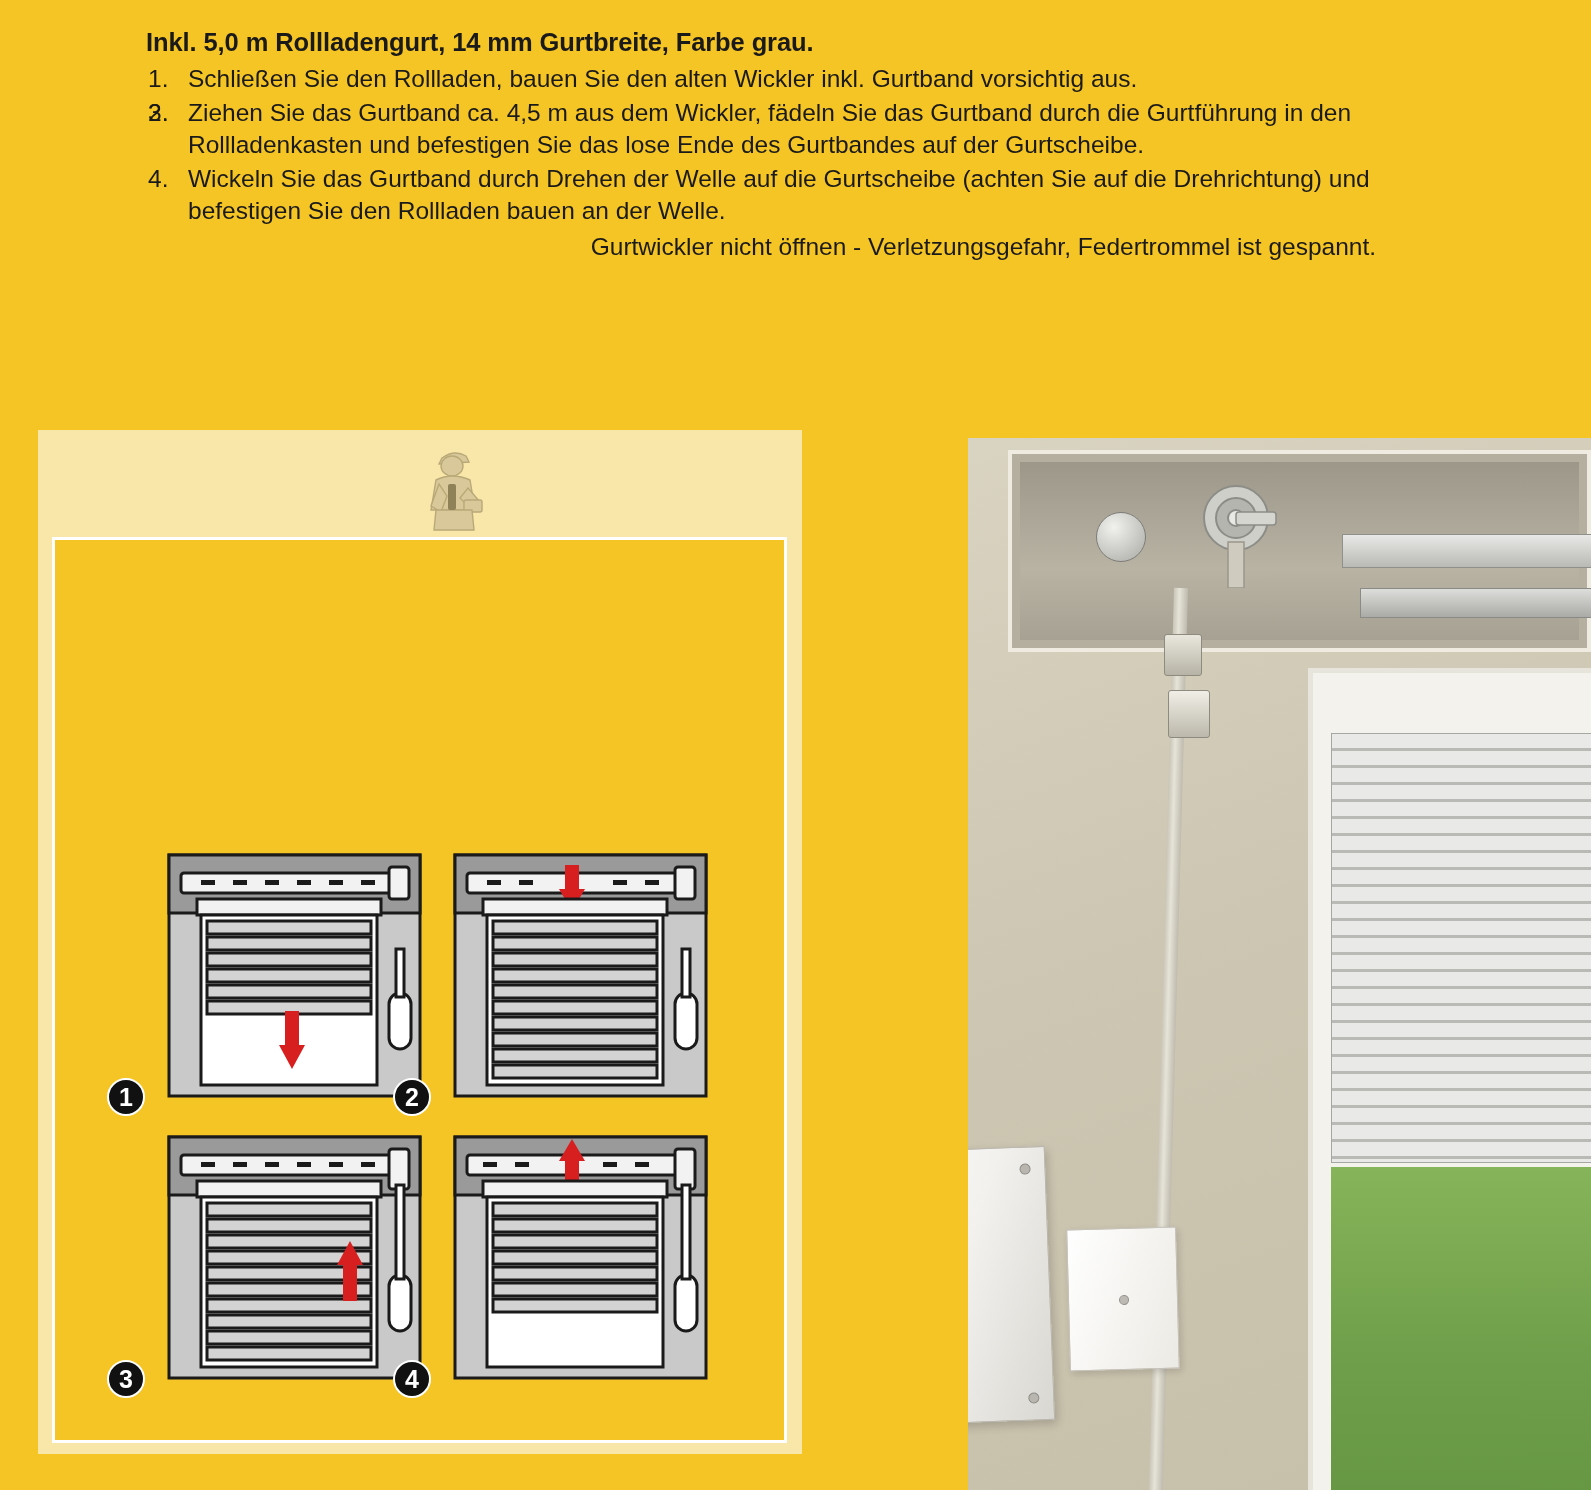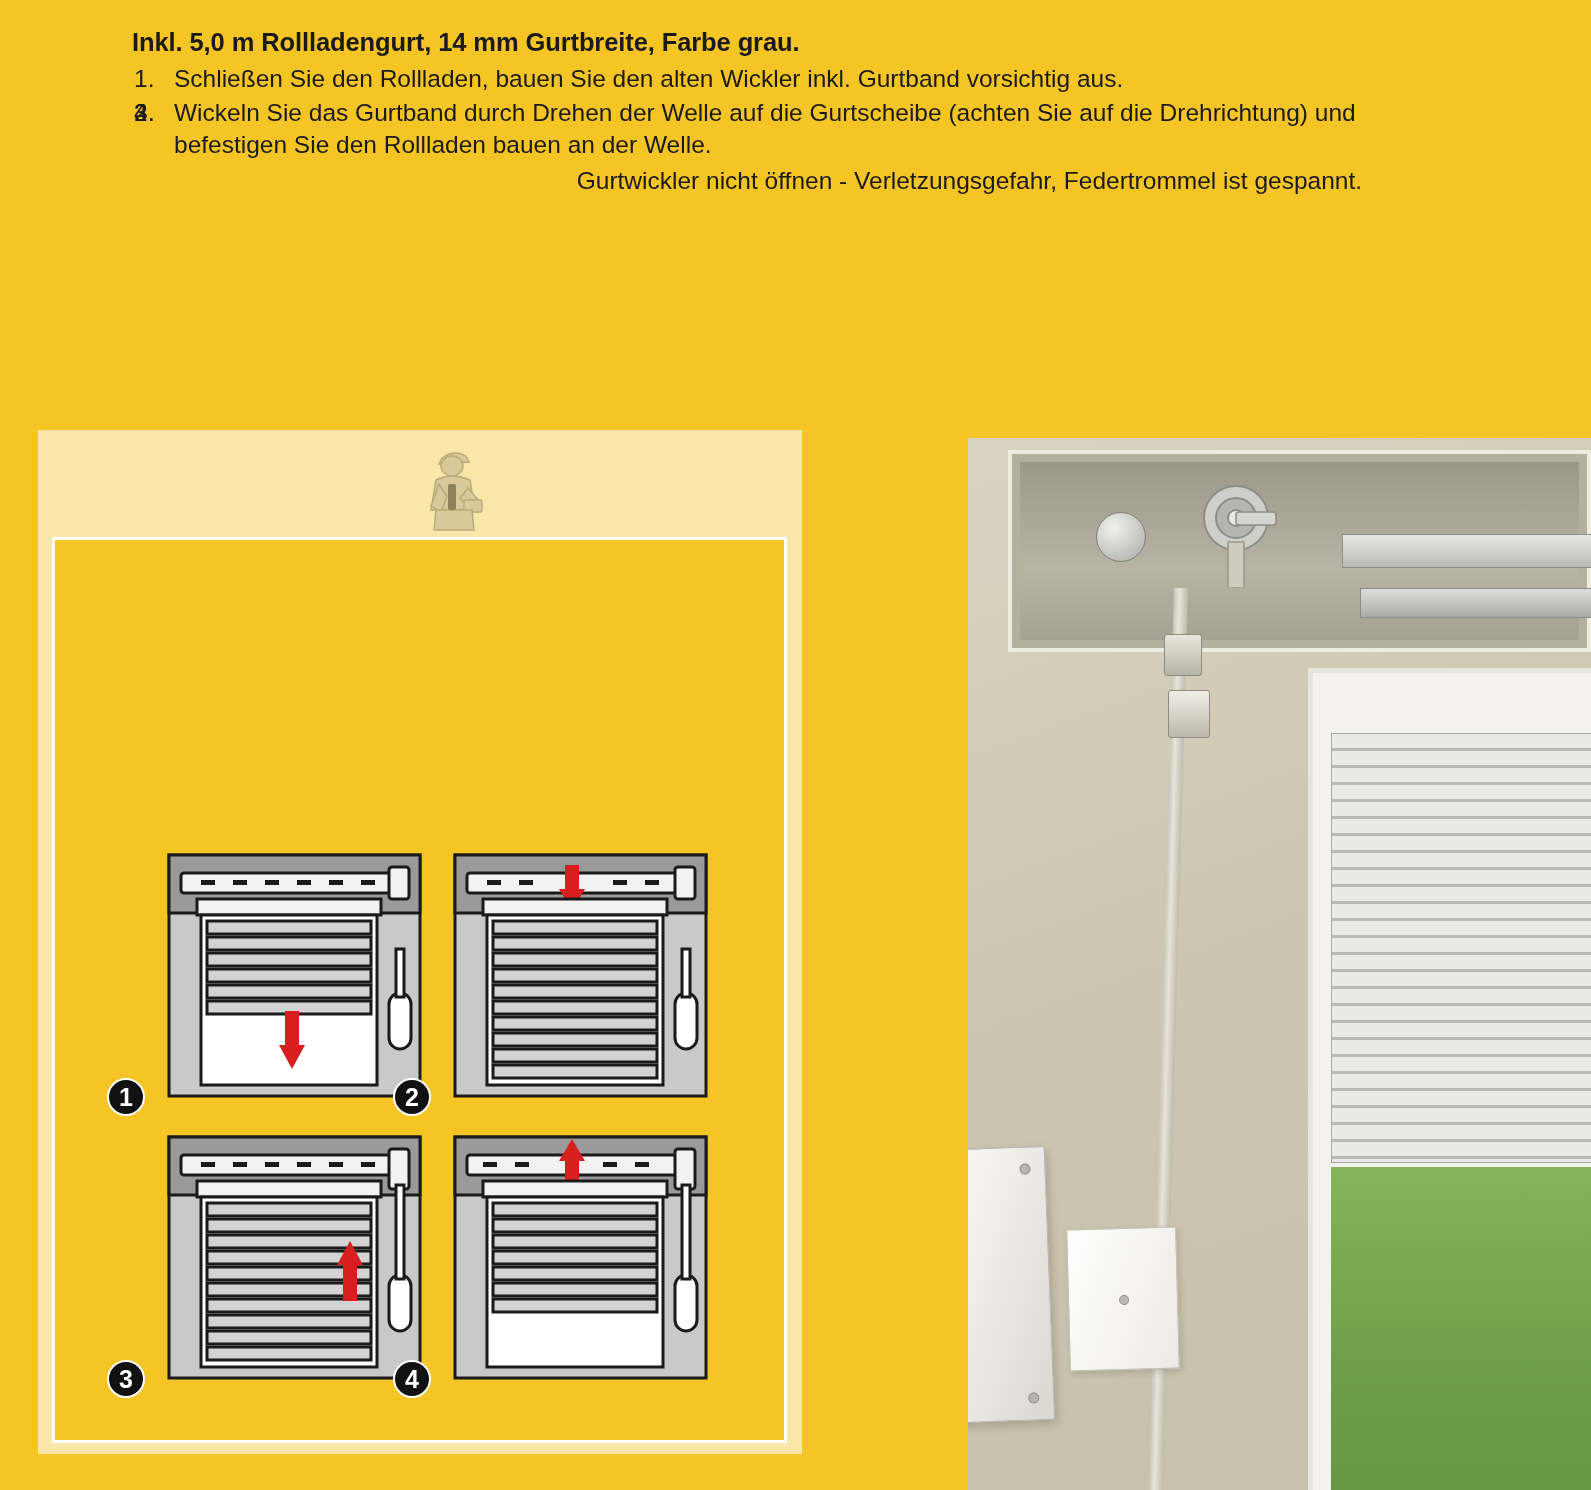--- a/index.html
+++ b/index.html
@@ -12,21 +12,21 @@
     background: #f5c425;
     font-family: "Liberation Sans", sans-serif;
     color: #1a1a1a;
     overflow: hidden;
     position: relative;
   }
 
   
   .text-block {
     position: absolute;
-    left: 132px;
+    left: 146px;
     top: 26px;
     width: 1230px;
   }
   .headline {
     font-size: 25.5px;
     font-weight: bold;
     line-height: 1.3;
     margin: 0 0 4px 0;
     letter-spacing: -0.1px;
   }
@@ -269,20 +269,21 @@
   <ol class="steps">
     <li>
       <span class="num">1.</span>
       <span>Schließen Sie den Rollladen, bauen Sie den alten Wickler inkl. Gurtband vorsichtig aus.</span>
     </li>
     <li>
       <span class="num">2.</span>
     </li>
     <li>
       <span class="num">3.</span>
+      <span>Ziehen Sie das Gurtband ca. 4,5 m aus dem Wickler, fädeln Sie das Gurtband durch die Gurtführung in den Rollladenkasten und befestigen Sie das lose Ende des Gurtbandes auf der Gurtscheibe.</span>
     </li>
     <li>
       <span class="num">4.</span>
       <span>Wickeln Sie das Gurtband durch Drehen der Welle auf die Gurtscheibe (achten Sie auf die Drehrichtung) und befestigen Sie den Rollladen bauen an der Welle.</span>
     </li>
   </ol>
 
   <p class="safety-text">Gurtwickler nicht öffnen - Verletzungsgefahr, Federtrommel ist gespannt.</p>
 </div>
 

